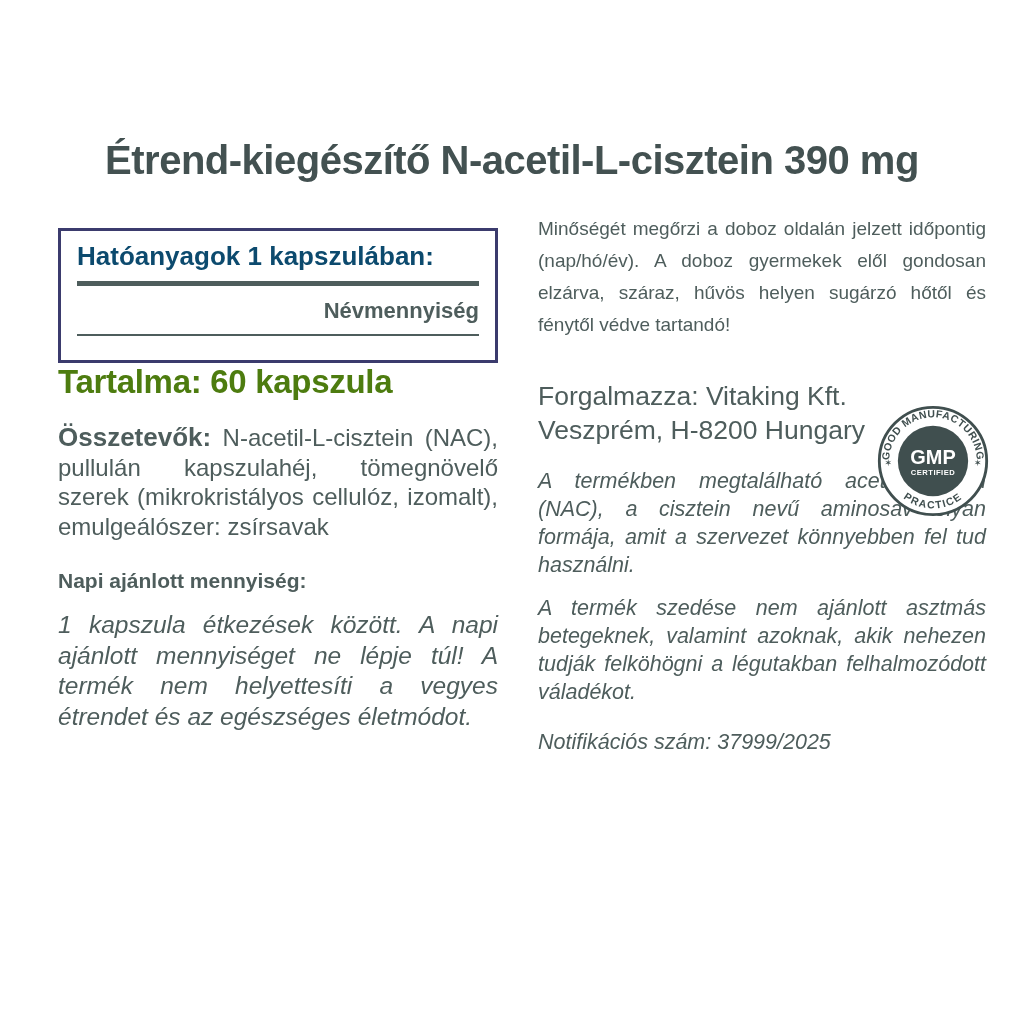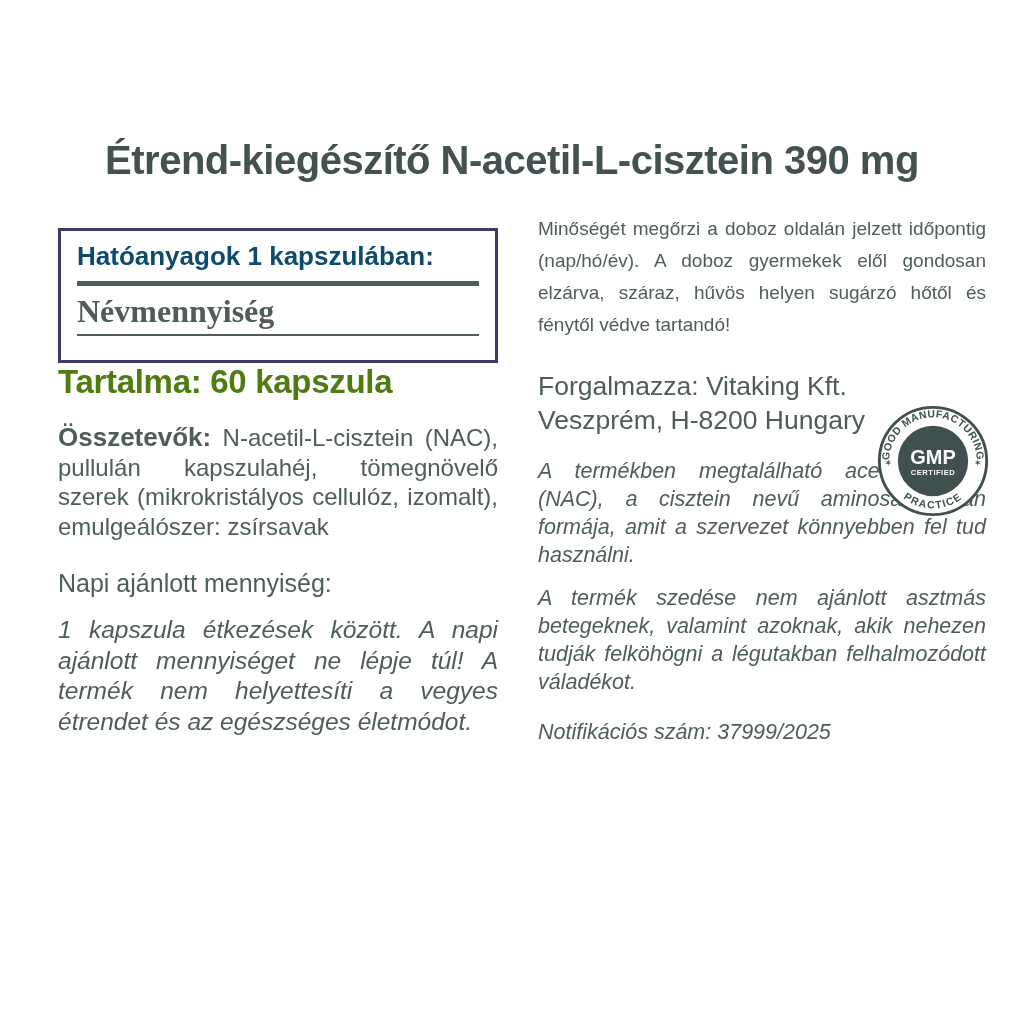--- a/index.html
+++ b/index.html
@@ -31,33 +31,33 @@
   
   .ing-box {
     border: 3px solid #3b3b6d;
     padding: 10px 16px 16px 16px;
     background: #ffffff;
   }
   .ing-head { font-size: 26px; font-weight: bold; line-height: 30px; color: #0c4a6e; }
   .rule { background: #4e5d5c; border: 0; }
   .rule.thick { height: 5px; margin: 10px 0; }
   .rule.thin  { height: 2px; margin: 8px 0; }
-  .ing-row { display: flex; justify-content: flex-start; font-size: 32px; line-height: 30px; font-family: Liberation Serif, serif; }
+  .ing-row { display: flex; justify-content: flex-end; font-size: 22px; line-height: 30px; }
   .ing-row.head-row { font-weight: bold; }
 
   .contents { font-size: 33px; font-weight: bold; color: #4d7c0f; letter-spacing: -0.3px; }
 
   .just { text-align: justify; }
   .ingredients-par { margin-top: 22px; font-size: 24px; line-height: 29.5px; }
   .ingredients-par b { font-size: 26px; }
-  .daily-head { margin-top: 28px; font-size: 25px; font-weight: normal; }
+  .daily-head { margin-top: 28px; font-size: 21px; font-weight: bold; }
   .daily-par { margin-top: 17px; font-size: 24.5px; line-height: 30.5px; font-style: italic; }
 
   .storage-par { font-size: 19px; line-height: 32px; }
-  .dist { margin-top: 28px; font-size: 26.5px; line-height: 34px; }
+  .dist { margin-top: 38px; font-size: 26.5px; line-height: 34px; }
   .badge { position: absolute; top: 191px; right: -4px; width: 114px; height: 114px; }
   .it { font-style: italic; font-size: 21.5px; line-height: 28px; }
   .info1 { margin-top: 20px; }
   .info2 { margin-top: 15px; }
   .notif { margin-top: 22px; }
 </style>
 </head>
 <body>
 
 <div class="page">

